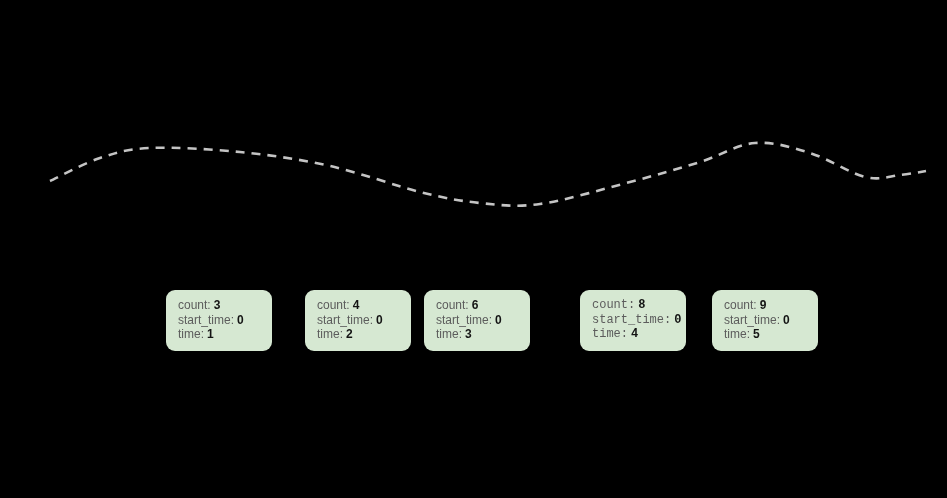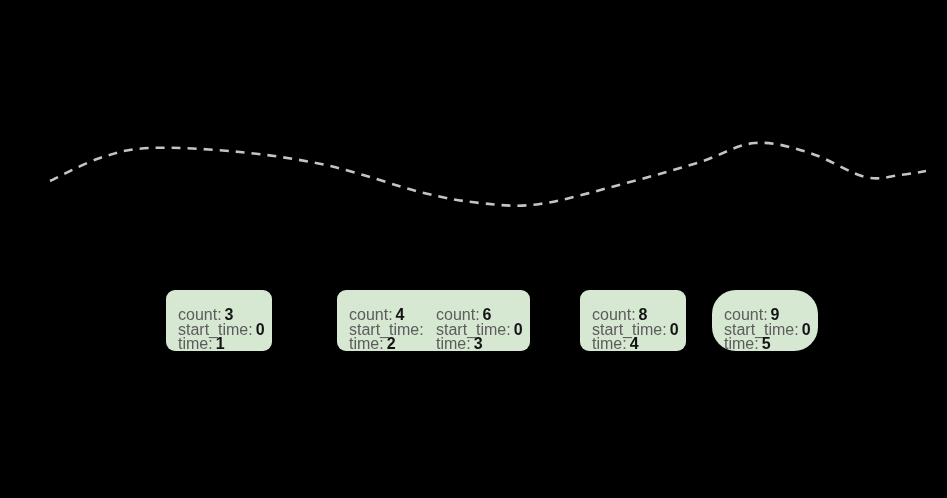--- a/index.html
+++ b/index.html
@@ -33,30 +33,30 @@
     stroke-linecap: butt;
   }
   .state-box {
     position: absolute;
     top: 290px;
     width: 106px;
     height: 61px;
     box-sizing: border-box;
     background: var(--box-fill, #d6e8d2);
     border-radius: 9px;
-    padding: 18px 8px 0 12px;
-    font-size: 16px;
+    padding: 8px 8px 0 12px;
+    font-size: 12px;
     line-height: 14.5px;
     white-space: nowrap;
   }
   .b1 { left: 166px; }
-  .b2 { left: 305px; margin-left: 32px; }
+  .b2 { left: 305px; }
   .b3 { left: 424px; }
-  .b4 { left: 580px; }
-  .b5 { left: 712px; border-radius: 24px; }
+  .b4 { left: 580px; font-family: Liberation Mono, monospace; }
+  .b5 { left: 712px; }
   .line { display: block; }
   .lbl { color: var(--label-text, #5c5c5c); }
   .val { color: var(--value-text, #141414); font-weight: bold; margin-left: 3px; }
 </style>
 </head>
 <body>
 
 <div id="stage">
 
   <svg id="curve-svg" viewBox="0 0 947 498" xmlns="http://www.w3.org/2000/svg">

